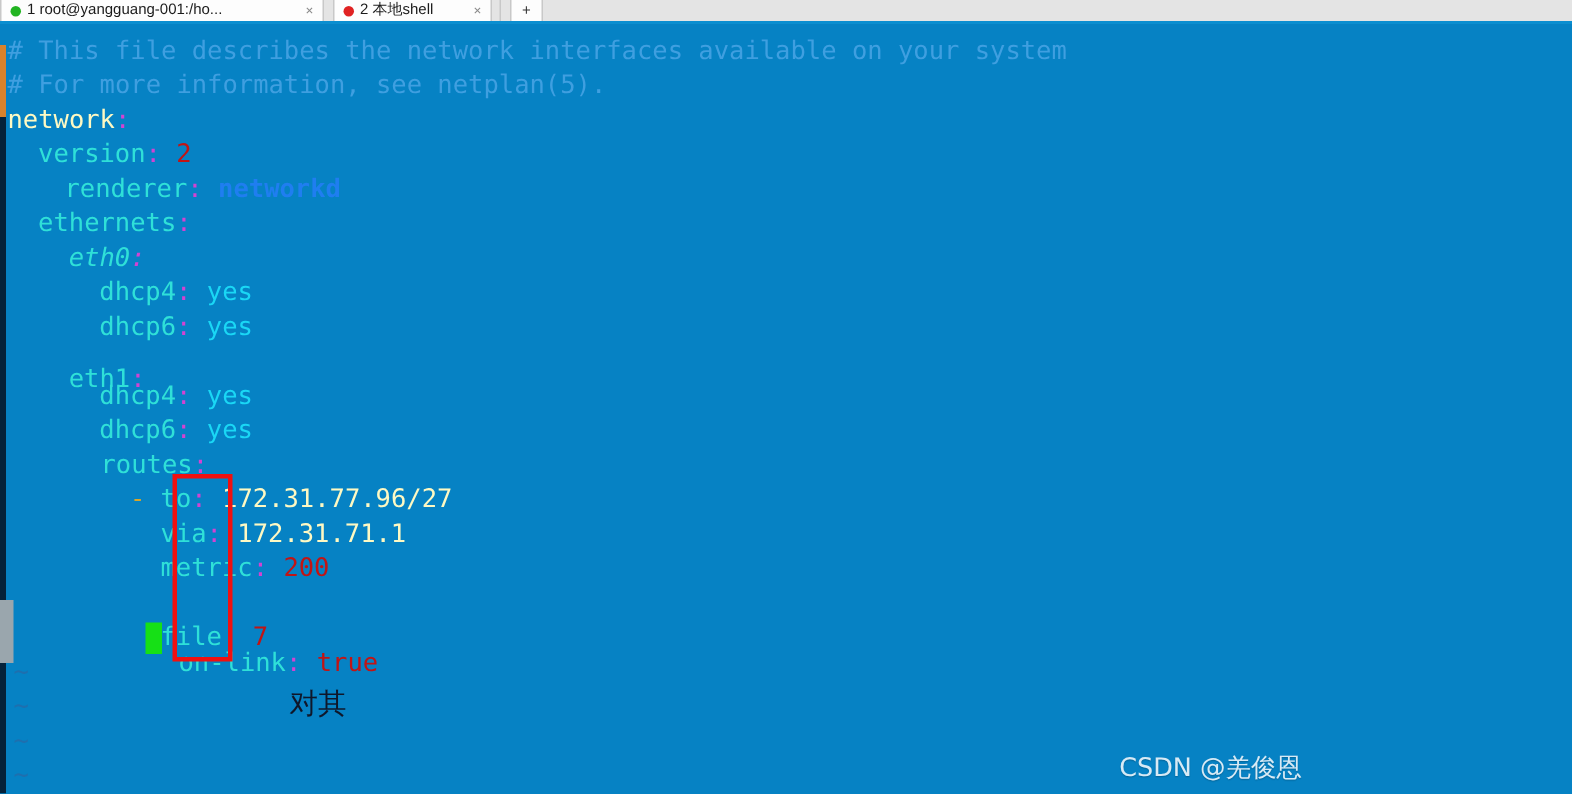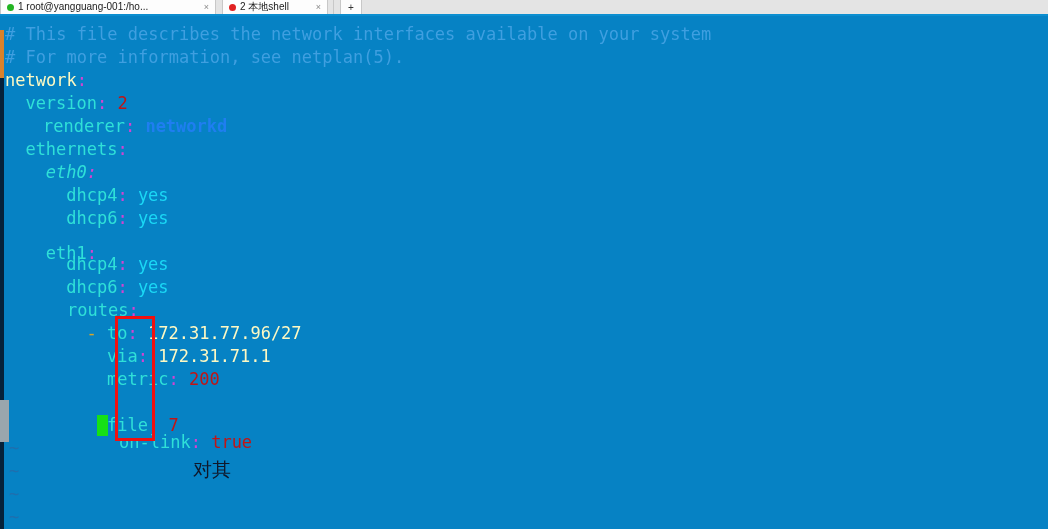--- a/index.html
+++ b/index.html
@@ -143,14 +143,15 @@
         <div class="line c-tilde" style="top: 444px; left: 9px;">~</div>
         <div class="line c-tilde" style="top: 467px; left: 9px;">~</div>
         <div class="line c-tilde" style="top: 490px; left: 9px;">~</div>
       </div>
 
     <div class="cursor" id="cursor" style="background: rgb(22, 224, 22); top: 399px; left: 97px;"></div>
 
     <div class="anno-box" id="annoBox" style="border-color: rgb(240, 16, 16); left: 115px; top: 300px; width: 40px; height: 125px;"></div>
     <div class="anno-text" id="annoText" style="color: #0f172a; left: 193px; top: 442px;">对其</div>
 
+    <div class="watermark">CSDN @羌俊恩</div>
   </div>
 </div>
 
 </body></html>

